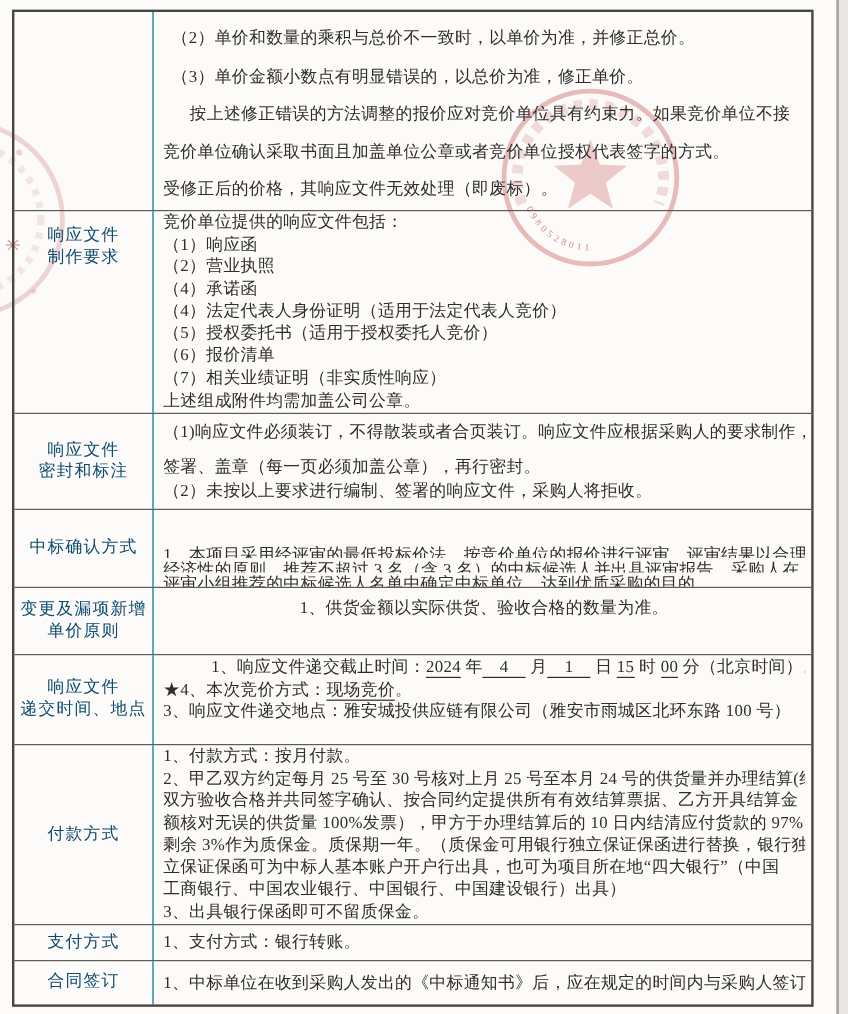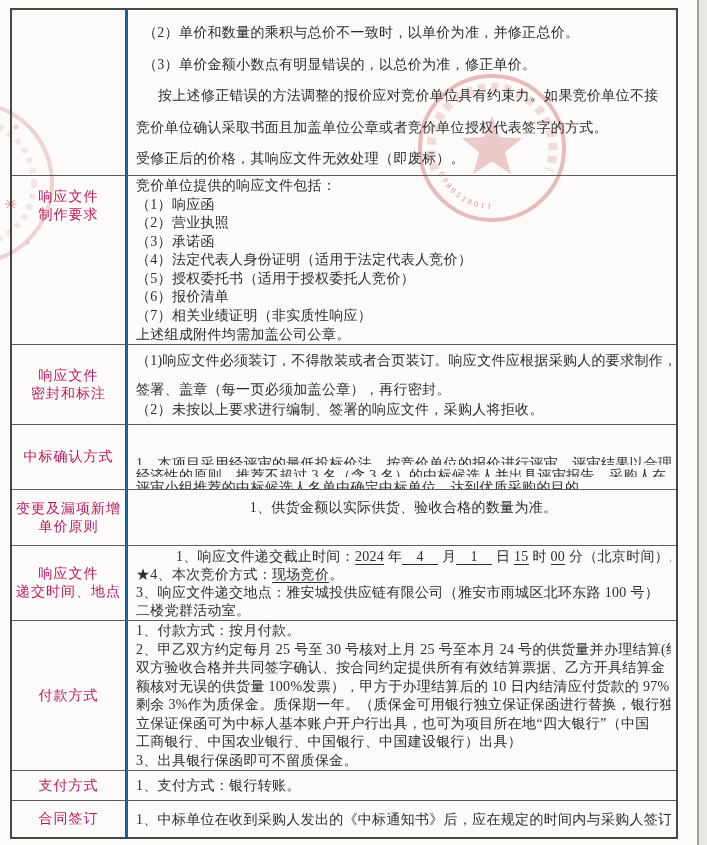--- a/index.html
+++ b/index.html
@@ -19,24 +19,24 @@
   
   .doc-table {
     position:absolute; left:10px; top:8px; width:668px;
     border:2px solid #474641;
     background:transparent;
   }
   .row { display:flex; border-top:1px solid #5c5b56; }
   .row:first-child { border-top:none; }
   .label-cell {
     width:116px; flex:0 0 116px;
-    border-right:3px solid #0369a1;
+    border-right:1px solid #0369a1;
     display:flex; flex-direction:column; align-items:center;
     font-size:14px; letter-spacing:1px;
-    color:#be185d;
+    color:#0c4a6e;
     font-family:Liberation Serif, serif;
   }
   .label-cell.center { justify-content:center; }
   .label-cell.top { justify-content:flex-start; padding-top:12px; }
   .label-line { line-height:18px; white-space:nowrap; }
   .label-line + .label-line { margin-top:0; }
   .content-cell {
     flex:1 1 auto; min-width:0;
     padding-left:8px; padding-right:5px;
     font-size:14px;
@@ -90,21 +90,21 @@
     </div>
     <div class="row" style="height: 169px;">
       <div class="label-cell top">
         <div class="label-line">响应文件</div>
         <div class="label-line">制作要求</div>
       </div>
       <div class="content-cell" style="padding-top: 1px;">
         <div class="tline" style="line-height: 18.7px; padding-left: 0px;"><span class="">竞价单位提供的响应文件包括：</span></div>
         <div class="tline" style="line-height: 18.7px; padding-left: 0px;"><span class="">（1）响应函</span></div>
         <div class="tline" style="line-height: 18.7px; padding-left: 0px;"><span class="">（2）营业执照</span></div>
-        <div class="tline" style="line-height: 18.7px; padding-left: 0px;"><span class="">（3）承诺函</span></div>
+        <div class="tline" style="line-height: 18.7px; padding-left: 0px;"><span class="">（4）承诺函</span></div>
         <div class="tline" style="line-height: 18.7px; padding-left: 0px;"><span class="">（4）法定代表人身份证明（适用于法定代表人竞价）</span></div>
         <div class="tline" style="line-height: 18.7px; padding-left: 0px;"><span class="">（5）授权委托书（适用于授权委托人竞价）</span></div>
         <div class="tline" style="line-height: 18.7px; padding-left: 0px;"><span class="">（6）报价清单</span></div>
         <div class="tline" style="line-height: 18.7px; padding-left: 0px;"><span class="">（7）相关业绩证明（非实质性响应）</span></div>
         <div class="tline" style="line-height: 18.7px; padding-left: 0px;"><span class="">上述组成附件均需加盖公司公章。</span></div>
       </div>
     </div>
     <div class="row" style="height: 80px;">
       <div class="label-cell center">
         <div class="label-line">响应文件</div>
@@ -137,21 +137,20 @@
     </div>
     <div class="row" style="height: 75px;">
       <div class="label-cell center">
         <div class="label-line">响应文件</div>
         <div class="label-line">递交时间、地点</div>
       </div>
       <div class="content-cell" style="padding-top: 2px;">
         <div class="tline" style="line-height: 18.6px; padding-left: 0px; margin-left: 40px;"><span class="">1、响应文件递交截止时间：</span><span class="seg-u ">2024</span><span class=""> 年</span><span class="seg-u ">　4　</span><span class=""> 月</span><span class="seg-u ">　1　</span><span class=""> 日 </span><span class="seg-u ">15</span><span class=""> 时 </span><span class="seg-u ">00</span><span class=""> 分（北京时间）。</span></div>
         <div class="tline" style="line-height: 18.6px; padding-left: 0px;"><span class="">★4、本次竞价方式：</span><span class="seg-u seg-b">现场竞价</span><span class="">。</span></div>
         <div class="tline" style="line-height: 18.6px; padding-left: 0px;"><span class="">3、响应文件递交地点：雅安城投供应链有限公司（雅安市雨城区北环东路 100 号）</span></div>
-        <div class="tline" style="line-height: 18.6px; padding-left: 0px;"><span class="">二楼党群活动室。</span></div>
       </div>
     </div>
     <div class="row" style="height: 150px;">
       <div class="label-cell center">
         <div class="label-line">付款方式</div>
       </div>
       <div class="content-cell" style="padding-top: 1px;">
         <div class="tline" style="line-height: 18.6px; padding-left: 0px;"><span class="">1、付款方式：按月付款。</span></div>
         <div class="tline" style="line-height: 18.6px; padding-left: 0px;"><span class="">2、甲乙双方约定每月 25 号至 30 号核对上月 25 号至本月 24 号的供货量并办理结算(经</span></div>
         <div class="tline" style="line-height: 18.6px; padding-left: 0px;"><span class="">双方验收合格并共同签字确认、按合同约定提供所有有效结算票据、乙方开具结算金</span></div>

